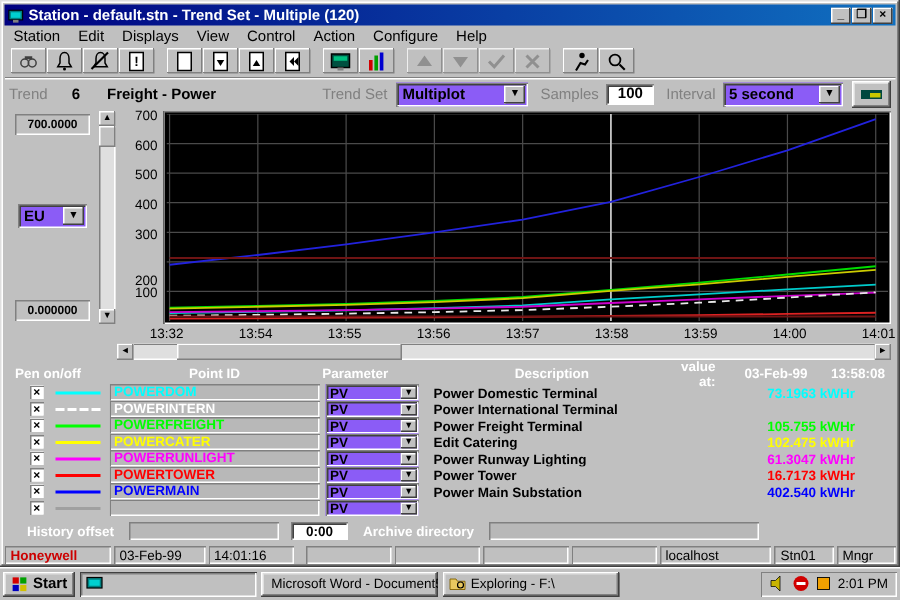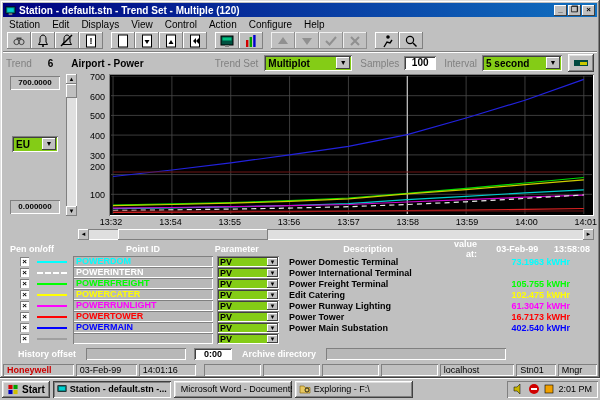--- a/index.html
+++ b/index.html
@@ -28,21 +28,21 @@
   .toolbar { position:absolute; left:3px; top:31px; right:3px; height:19px; display:flex; align-items:center; padding-left:4px; }
   .tool-btn { width:24px; height:17px; display:flex; align-items:center; justify-content:center; background:#c0c0c0; }
   .tool-btn svg { width:14px; height:14px; }
   .tool-gap { width:8px; }
 
   
   .divider { position:absolute; left:3px; right:3px; height:2px; box-shadow: inset 0 1px 0 #808080, inset 0 -1px 0 #fff; }
   .trendhdr { position:absolute; left:6px; top:53px; right:6px; height:20px; display:flex; align-items:center; font-size:10px; }
   .dim { color:#808080; }
   .blk { color:#000; font-weight:bold; }
-  .combo { background:#84cc16; height:16px; display:flex; align-items:center; box-shadow: inset 1px 1px 0 #808080, inset -1px -1px 0 #fff, inset 2px 2px 0 #404040; }
+  .combo { background:#8b5cf6; height:16px; display:flex; align-items:center; box-shadow: inset 1px 1px 0 #808080, inset -1px -1px 0 #fff, inset 2px 2px 0 #404040; }
   .combo .cval { flex:1; font-size:10px; font-weight:bold; padding:0 4px; white-space:nowrap; }
   .combo .cbtn { width:14px; height:12px; margin-right:2px; background:#c0c0c0; text-align:center; font-size:7px; line-height:12px;
      box-shadow: inset -1px -1px 0 #404040, inset 1px 1px 0 #fff; }
 
   
   .chart-region { position:absolute; left:4px; top:74px; right:4px; height:166px; }
   .limit-box { position:absolute; left:6px; width:50px; height:14px; background:#c0c0c0; font-size:8px; font-weight:bold;
      text-align:center; line-height:14px; }
   .eu-combo { position:absolute; left:8px; top:62px; width:46px; }
   .vscroll { position:absolute; left:62px; top:0; width:11px; height:142px; background:#dfdfdf; }
@@ -222,21 +222,21 @@
           <line x1="9" y1="9" x2="12.5" y2="12.5" stroke="#000" stroke-width="1.4"></line>
         </svg>
       </div>
     </div>
 
   <div class="divider" style="top:51px"></div>
 
   <div class="trendhdr">
     <span class="dim">Trend</span>
     <span class="blk" style="margin-left:16px">6</span>
-    <span class="blk" style="margin-left:18px">Airport - Power</span>
+    <span class="blk" style="margin-left:18px">Freight - Power</span>
     <span class="dim" style="margin-left:auto">Trend Set</span>
     <div class="combo" style="width:88px;margin-left:6px">
       <span class="cval">Multiplot</span>
       <span class="cbtn">▼</span>
     </div>
     <span class="dim" style="margin-left:8px">Samples</span>
     <div class="field" style="width:32px;height:14px;margin-left:5px;font-size:10px;font-weight:bold;text-align:center;line-height:14px">100</div>
     <span class="dim" style="margin-left:8px">Interval</span>
     <div class="combo" style="width:80px;margin-left:5px">
       <span class="cval">5 second</span>
@@ -259,21 +259,21 @@
     <div class="limit-box sunken-thin" style="top:126px">0.000000</div>
 
     <div class="vscroll sunken-thin">
       <div class="arr raised-thin" style="top:0">▲</div>
       <div class="thumb raised-thin"></div>
       <div class="arr raised-thin" style="bottom:0">▼</div>
     </div>
 
     <div class="yaxis" id="y-axis">
         <span style="top: 116.286px;">100</span>
-        <span style="top: 88px;">200</span>
+        <span style="top: 108px;">200</span>
         <span style="top: 76.8571px;">300</span>
         <span style="top: 57.1429px;">400</span>
         <span style="top: 37.4286px;">500</span>
         <span style="top: 17.7143px;">600</span>
         <span style="top: -2px;">700</span>
       </div>
 
     <div class="plot">
       <svg id="chart-svg" viewBox="0 0 470 138" preserveAspectRatio="none">
           <line x1="0" y1="118.3" x2="470" y2="118.3" stroke="#4a4a4a" stroke-width="0.8"></line>
@@ -471,21 +471,20 @@
       <rect x="6.5" y="6.5" width="4.5" height="4.5" fill="#d0c000"></rect>
     </svg>
     <span>Start</span>
   </div>
   <div id="tasks" style="display:flex">
       <div class="task active">
         <svg width="12" height="12" viewBox="0 0 12 12" style="margin-right:3px">
           <rect x="1" y="2" width="10" height="7" fill="#008080" stroke="#000" stroke-width="0.8"></rect>
           <rect x="2.5" y="3.5" width="7" height="4" fill="#00d0d0"></rect>
         </svg>
-        <span>Station - default.stn -...</span>
       </div>
       <div class="task raised">
         <svg width="12" height="12" viewBox="0 0 12 12" style="margin-right:3px">
           <rect x="1" y="1" width="10" height="10" fill="#fff" stroke="#000" stroke-width="0.6"></rect>
           <text x="6" y="9" font-size="9" text-anchor="middle" fill="#0000a0" font-weight="bold">W</text>
         </svg>
         <span>Microsoft Word - Document5</span>
       </div>
       <div class="task raised">
         <svg width="12" height="12" viewBox="0 0 12 12" style="margin-right:3px">

